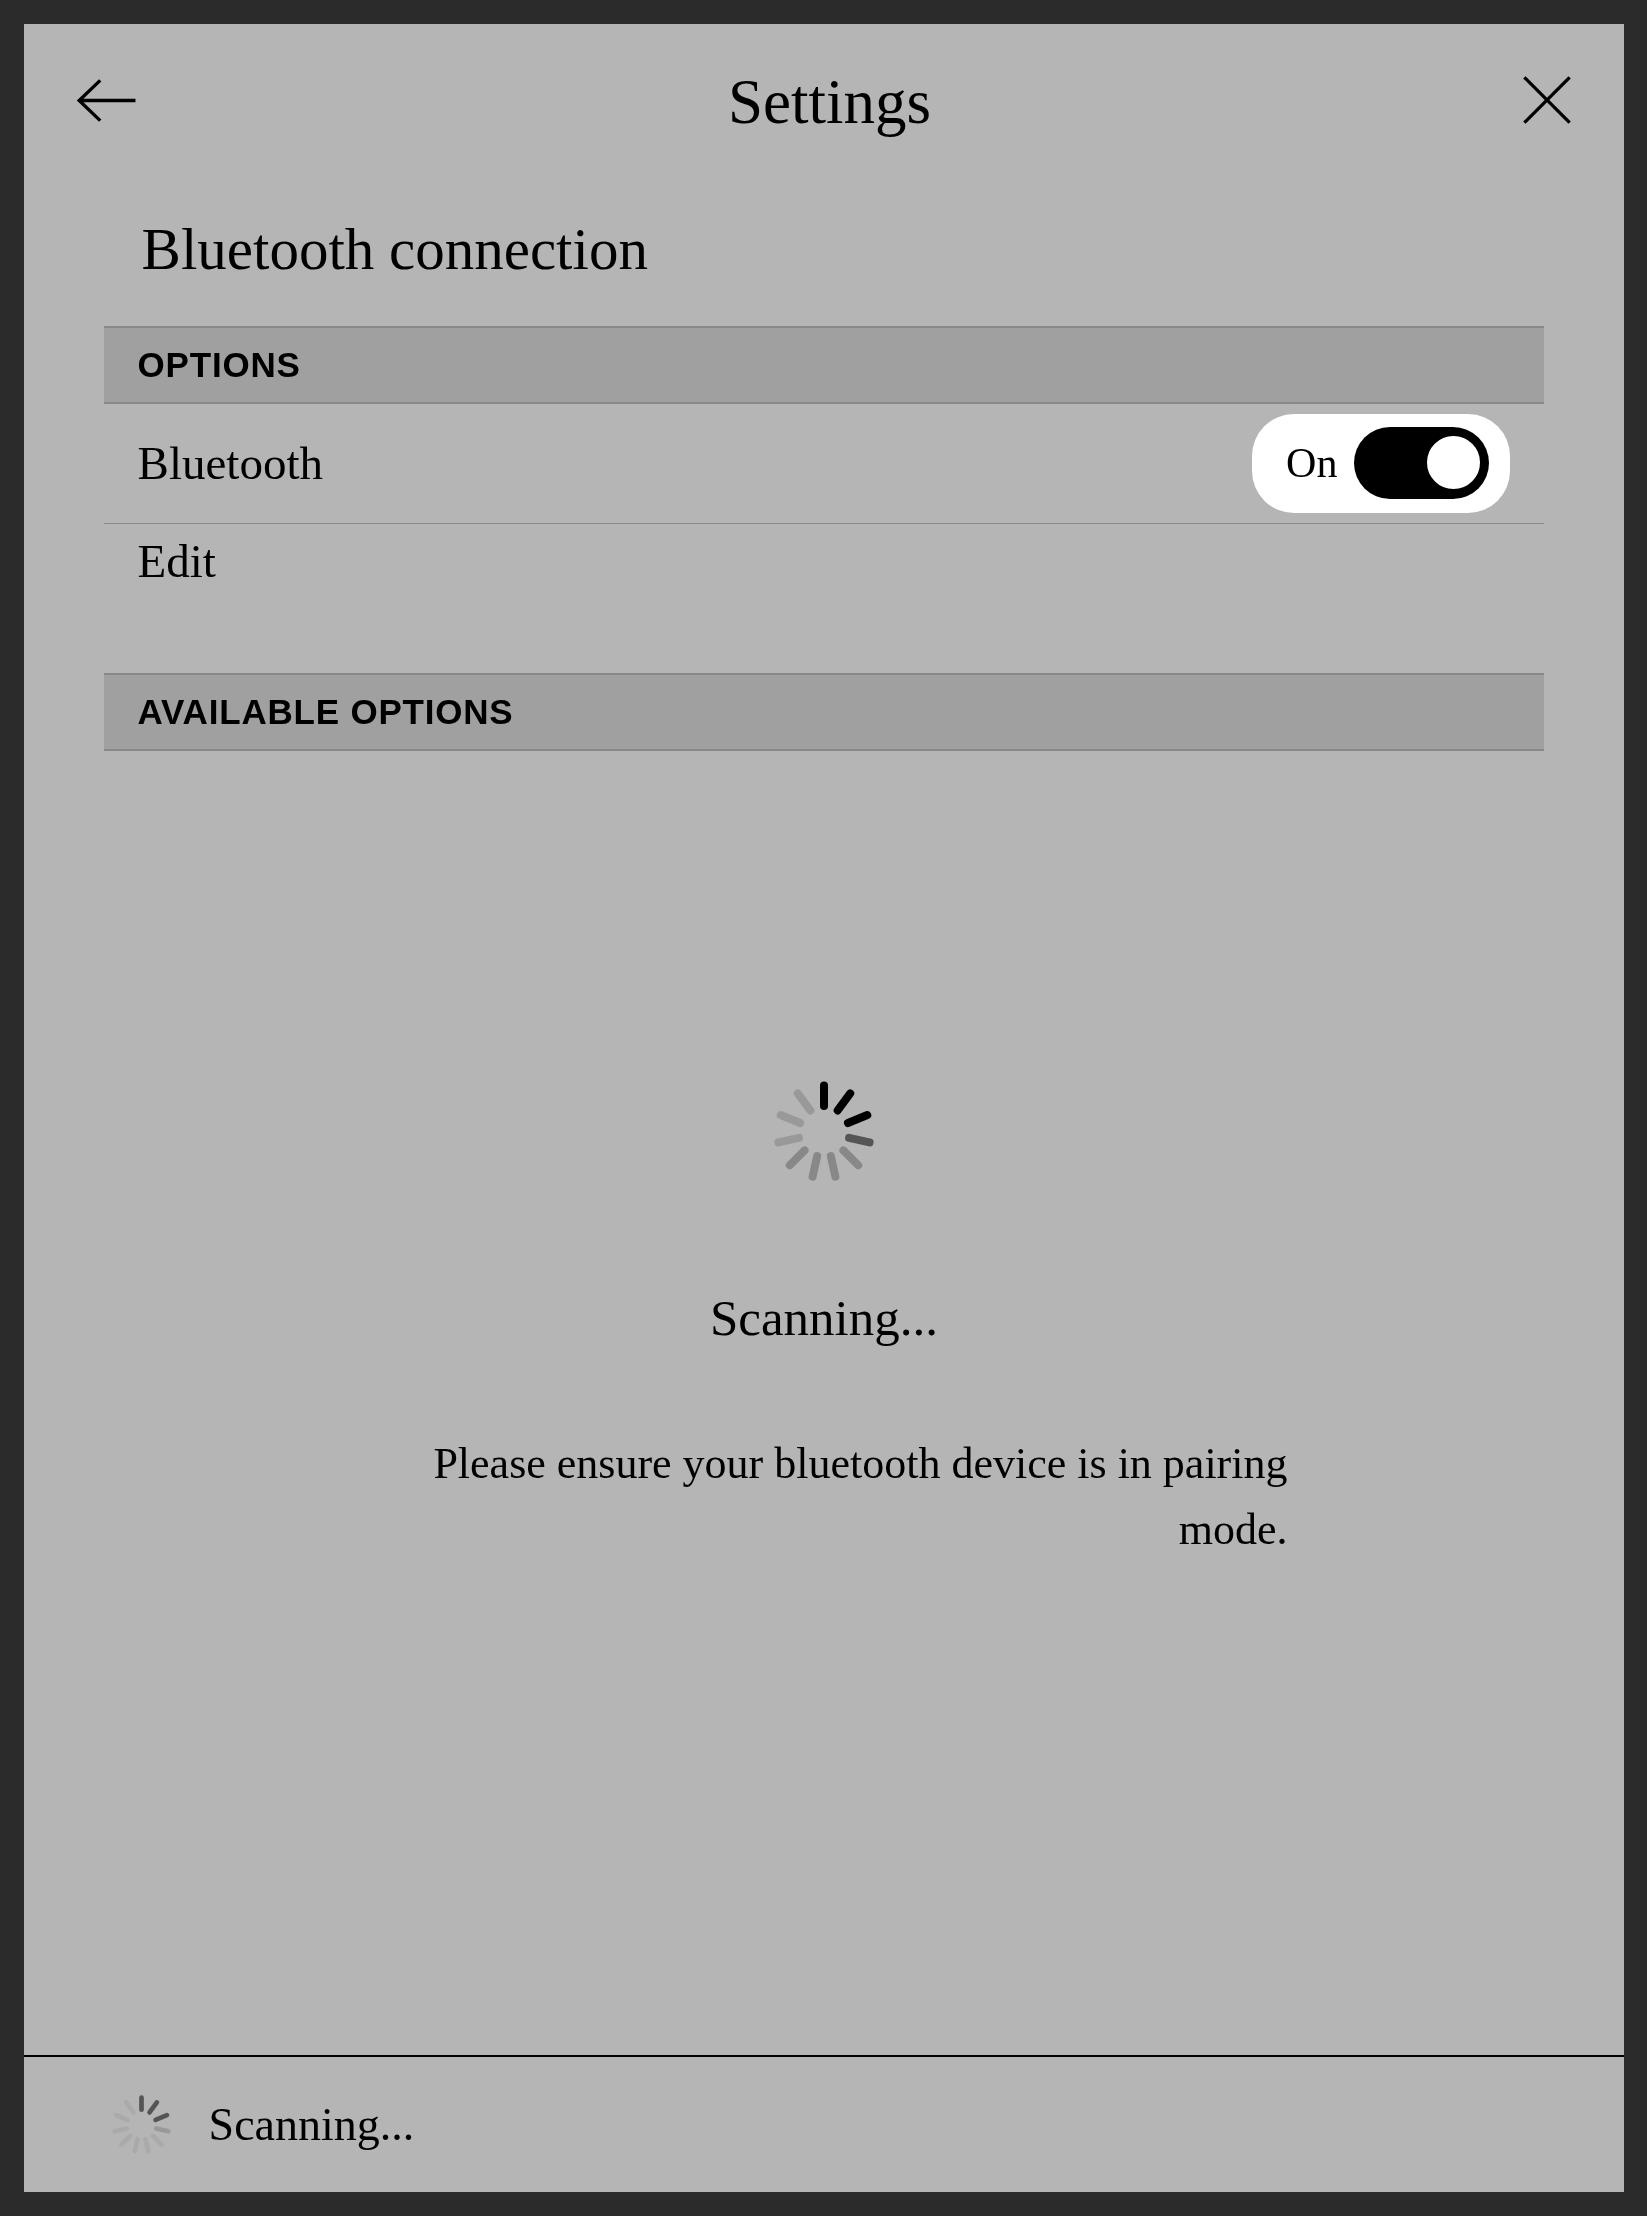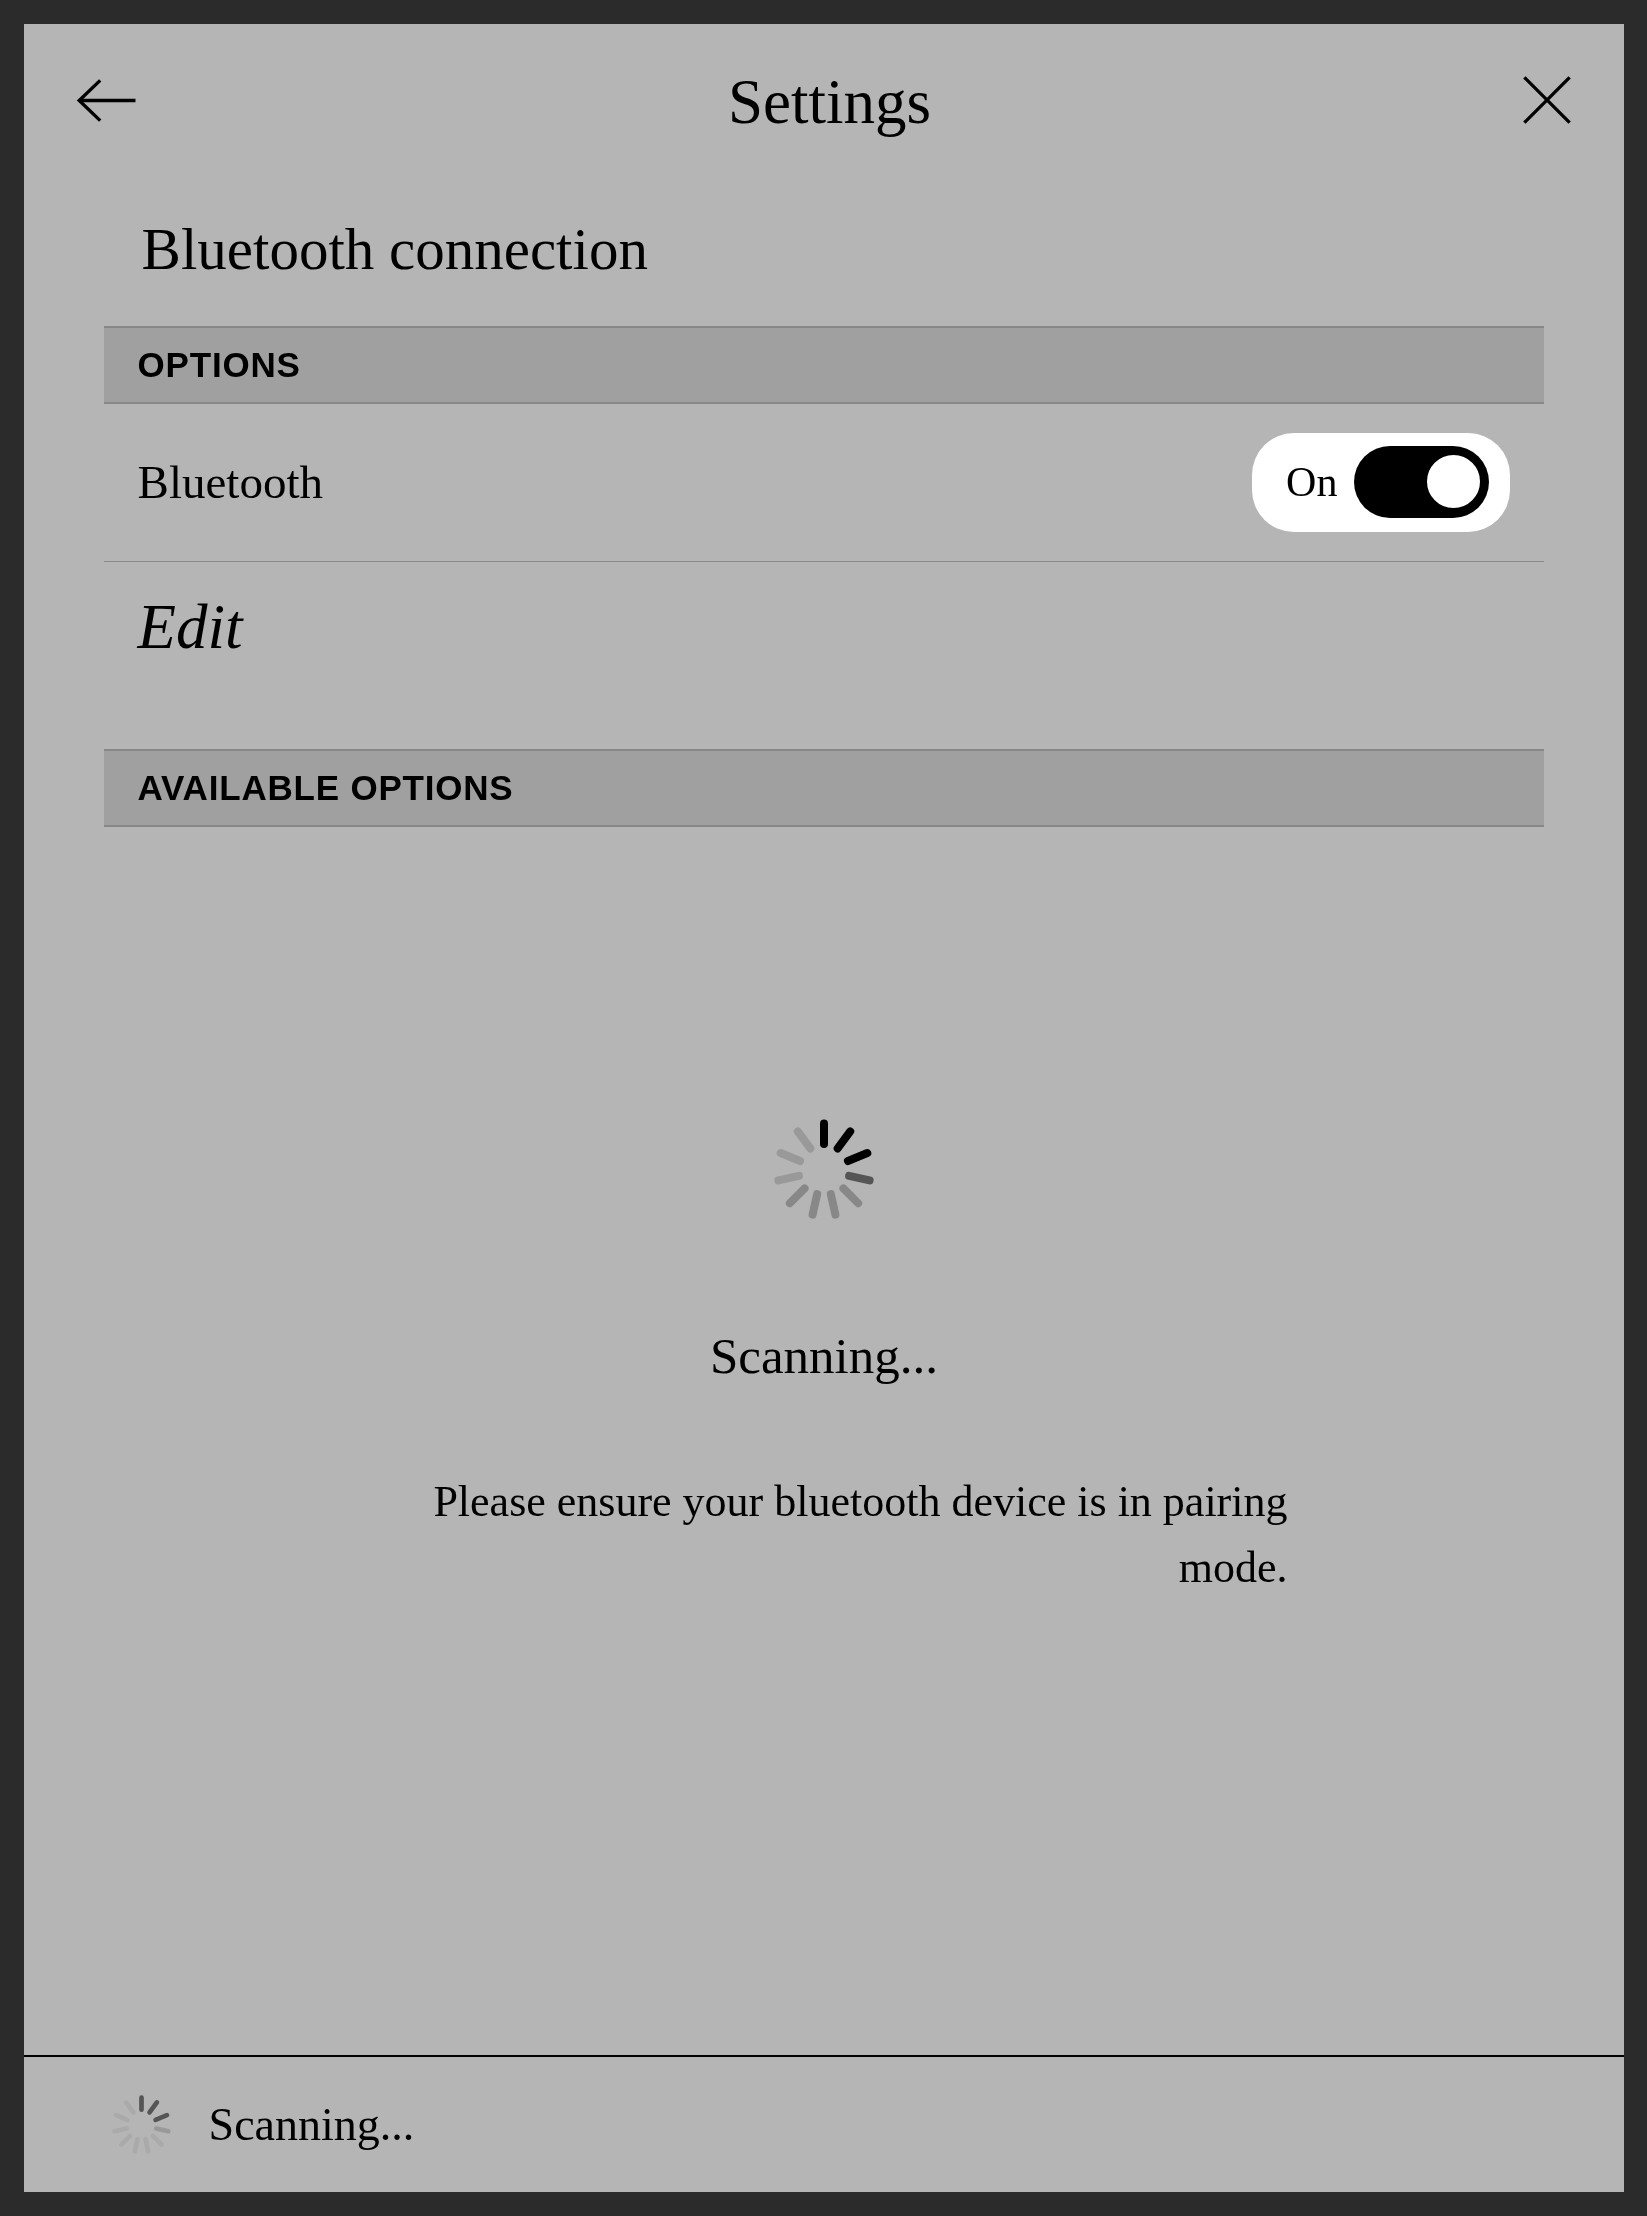--- a/index.html
+++ b/index.html
@@ -84,21 +84,21 @@
       letter-spacing: 0.8px;
       color: #000;
       border-top: 2.5px solid #888;
       border-bottom: 2.5px solid #888;
     }
     
     .option-row {
       display: flex;
       align-items: center;
       justify-content: space-between;
-      padding: 29px 34px;
+      padding: 10px 34px;
       border-bottom: 1.7px solid #8a8a8a;
       font-size: 47px;
       color: #000;
     }
     
     .option-row.no-border {
       border-bottom: none;
       padding-bottom: 51px;
     }
     
@@ -129,22 +129,21 @@
       right: 4.2px;
       top: 4.2px;
       width: 63px;
       height: 63px;
       background-color: #fff;
       border-radius: 50%;
       border: 5px solid #000;
     }
     
     .edit-link {
-      font-style: italic;
-      font-size: 63px;
+      font-size: 47px;
       color: #000;
     }
     
     .spacer-before-devices {
       height: 34px;
     }
     
     .scanning-area {
       flex: 1;
       display: flex;

